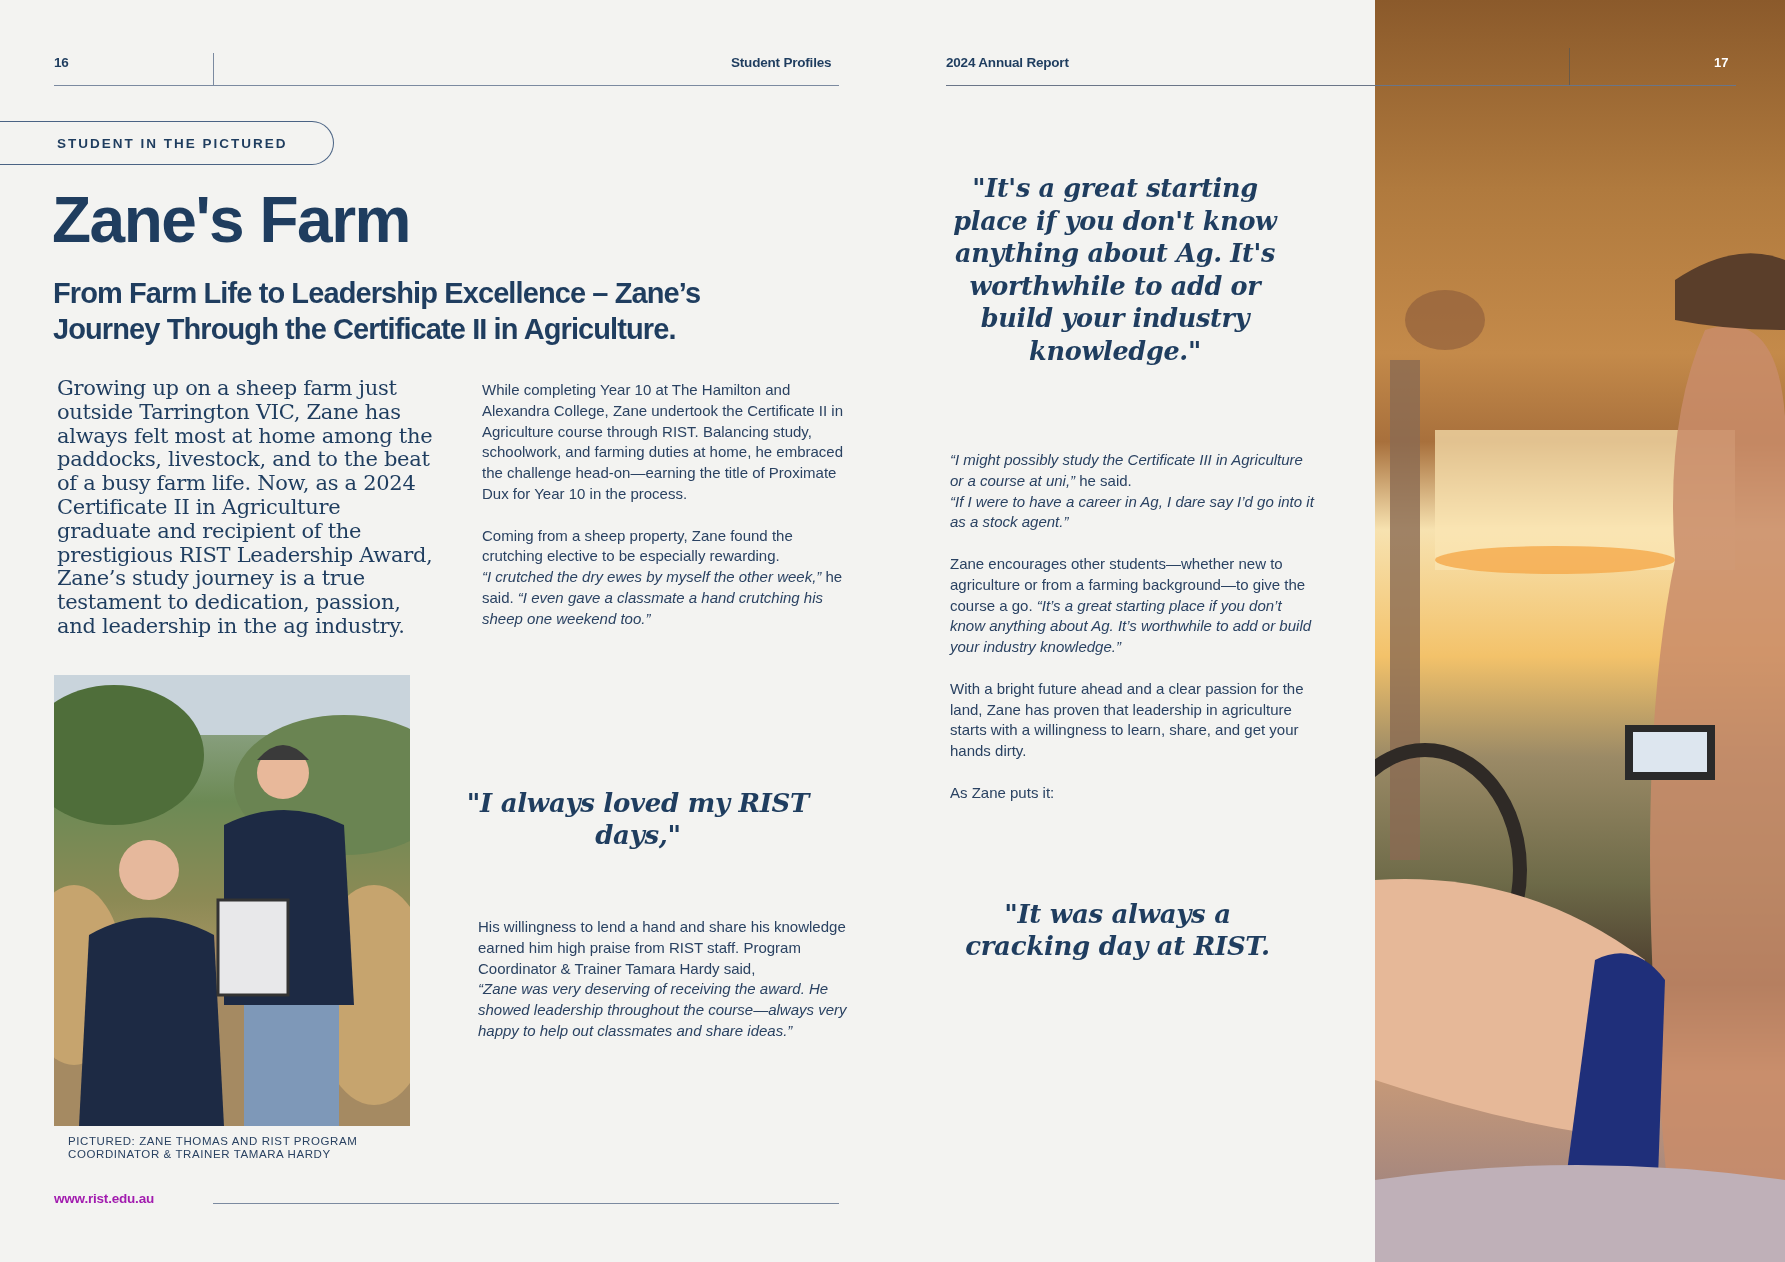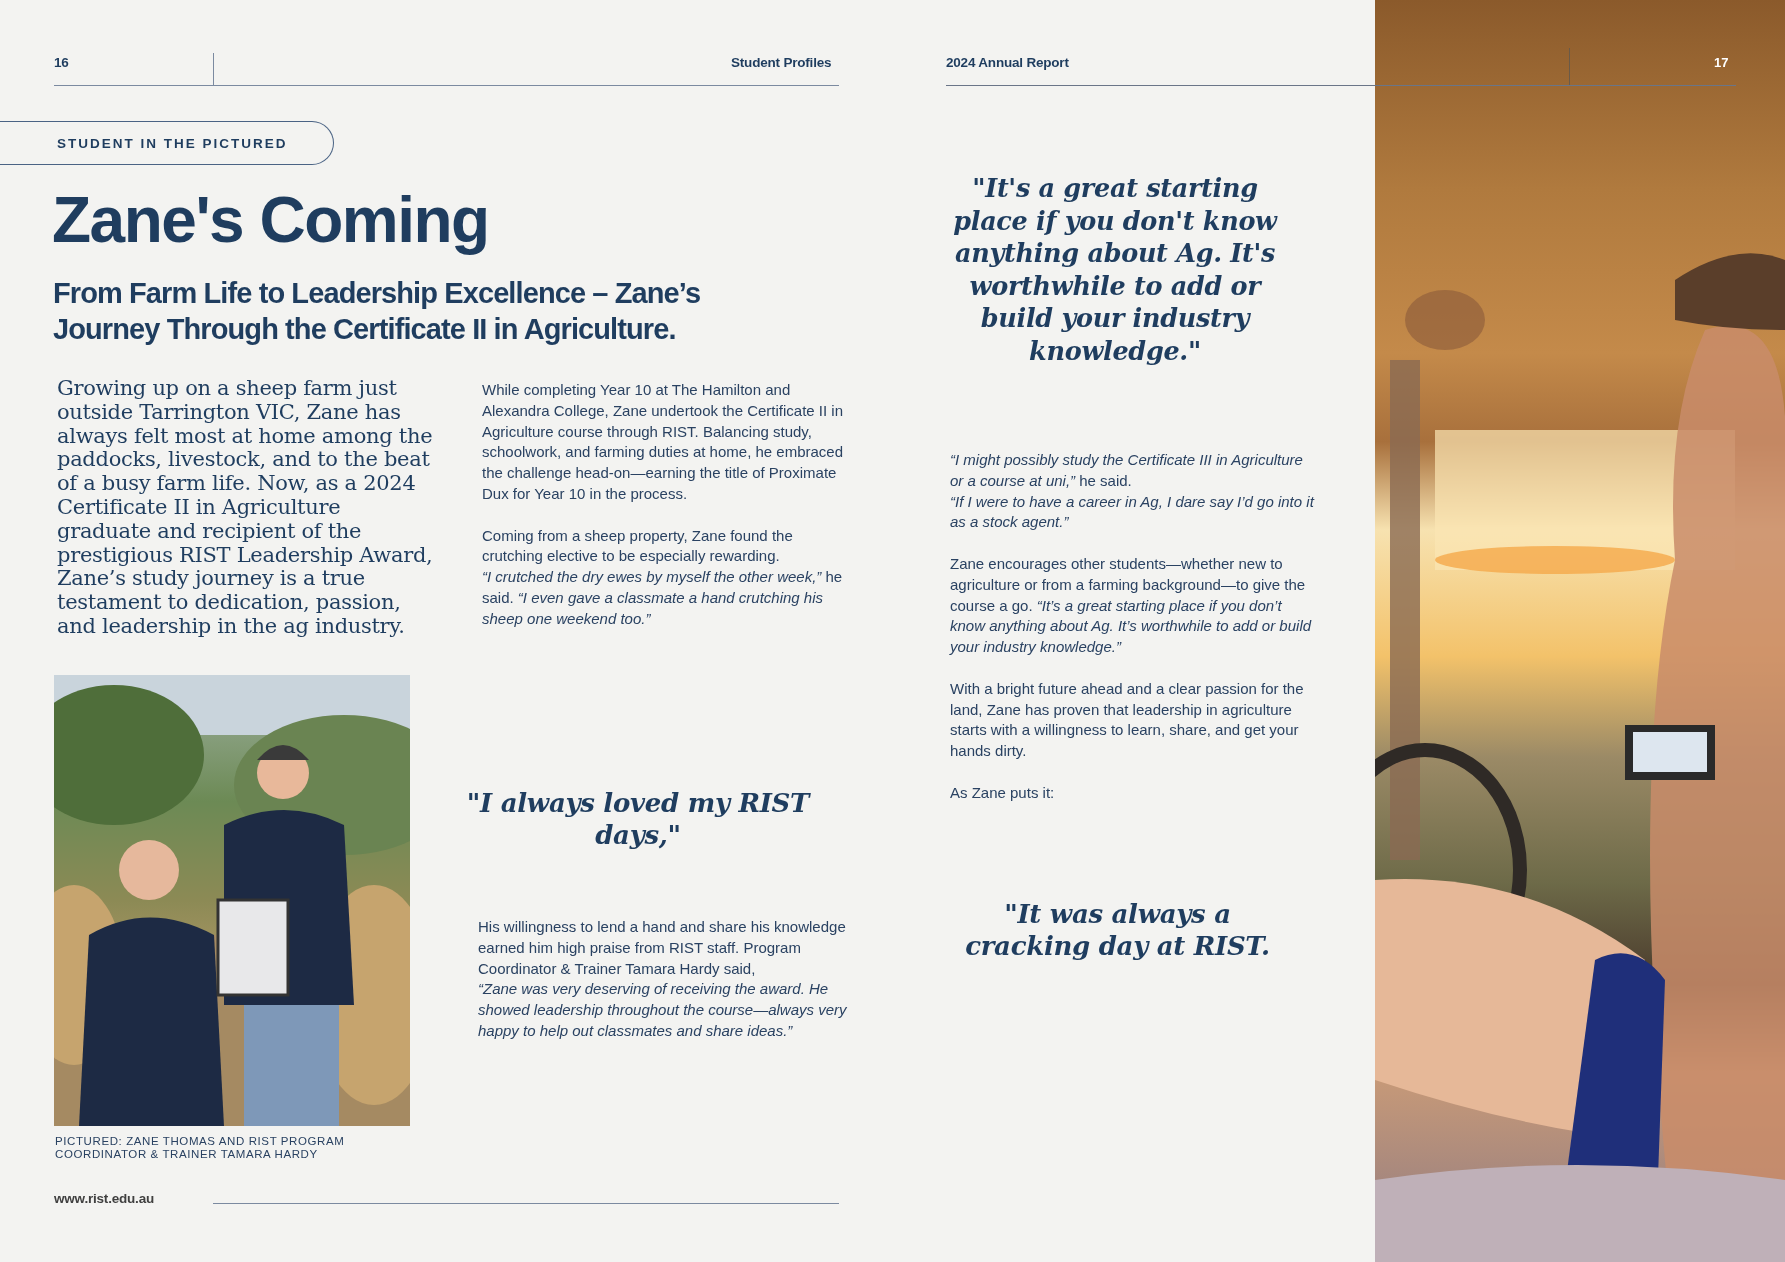--- a/index.html
+++ b/index.html
@@ -46,44 +46,44 @@
     font-style:italic; font-weight:bold; color:#1f3d5f; letter-spacing:-0.3px;
   }
   .pq1 { left:466px; top:787px; width:344px; font-size:26px; line-height:32px; }
   .pq2 { left:940px; top:172px; width:350px; font-size:25.5px; line-height:32.5px; }
   .pq3 { left:940px; top:898px; width:355px; font-size:26px; line-height:32px; }
   .photo-small {
     position:absolute; left:54px; top:675px; width:356px; height:451px; overflow:hidden;
     background:linear-gradient(180deg,#9fb0a0 0%,#6c8a55 28%,#8c8a55 50%,#b49a6a 70%,#7d6a55 100%);
   }
   .caption {
-    position:absolute; left:55px; top:1135px; width:360px; font-size:11.5px;
+    position:absolute; left:68px; top:1135px; width:360px; font-size:11.5px;
     letter-spacing:0.6px; line-height:13px; color:#2a4262; text-transform:uppercase;
   }
-  .footer-url { position:absolute; left:54px; top:1191px; font-size:13.5px; font-weight:bold; color:#404040; letter-spacing:-0.2px; }
+  .footer-url { position:absolute; left:54px; top:1191px; font-size:13.5px; font-weight:bold; color:#a21caf; letter-spacing:-0.2px; }
   .photo-big {
     position:absolute; left:1375px; top:0; width:410px; height:1262px; overflow:hidden;
     background:linear-gradient(180deg,#8b5a2b 0%,#b07a3e 15%,#c48a4a 28%,#a8703c 35%,#f7e2b0 42%,#f3c26a 52%,#9b8a66 60%,#6d6a48 70%,#4a3a2c 78%,#c89a78 85%,#8e7a82 100%);
   }
   .page17 { position:absolute; left:1714px; top:55px; font-size:13px; font-weight:bold; color:#ffffff; }
 </style>
 </head>
 <body>
 
 <div class="abs hdr-text" style="left:54px;top:55px;">16</div>
 <div class="vrule" style="left:213px;top:53px;height:33px;"></div>
 <div class="abs hdr-text" style="left:731px;top:55px;">Student Profiles</div>
 <div class="rule" style="left:54px;top:85px;width:785px;"></div>
 
 <div class="abs hdr-text" style="left:946px;top:55px;">2024 Annual Report</div>
 
 <div class="pill"></div>
 <div class="pill-label">STUDENT IN THE PICTURED</div>
 
-<div class="title">Zane's Coming</div>
+<div class="title">Zane's Farm</div>
 <div class="subtitle">From Farm Life to Leadership Excellence – Zane’s Journey Through the Certificate II in Agriculture.</div>
 
 <div class="lede">Growing up on a sheep farm just outside Tarrington VIC, Zane has always felt most at home among the paddocks, livestock, and to the beat of a busy farm life. Now, as a 2024 Certificate II in Agriculture graduate and recipient of the prestigious RIST Leadership Award, Zane’s study journey is a true testament to dedication, passion, and leadership in the ag industry.</div>
 
 <div class="col2 body">
   <p>While completing Year 10 at The Hamilton and Alexandra College, Zane undertook the Certificate II in Agriculture course through RIST. Balancing study, schoolwork, and farming duties at home, he embraced the challenge head-on—earning the title of Proximate Dux for Year 10 in the process.</p>
   <p><span>Coming from a sheep property, Zane found the crutching elective to be especially rewarding. </span><br><em>“I crutched the dry ewes by myself the other week,”</em><span> he said. </span><em>“I even gave a classmate a hand crutching his sheep one weekend too.”</em></p>
 </div>
 
 <div class="pullquote pq1">"I always loved my RIST days,"</div>

